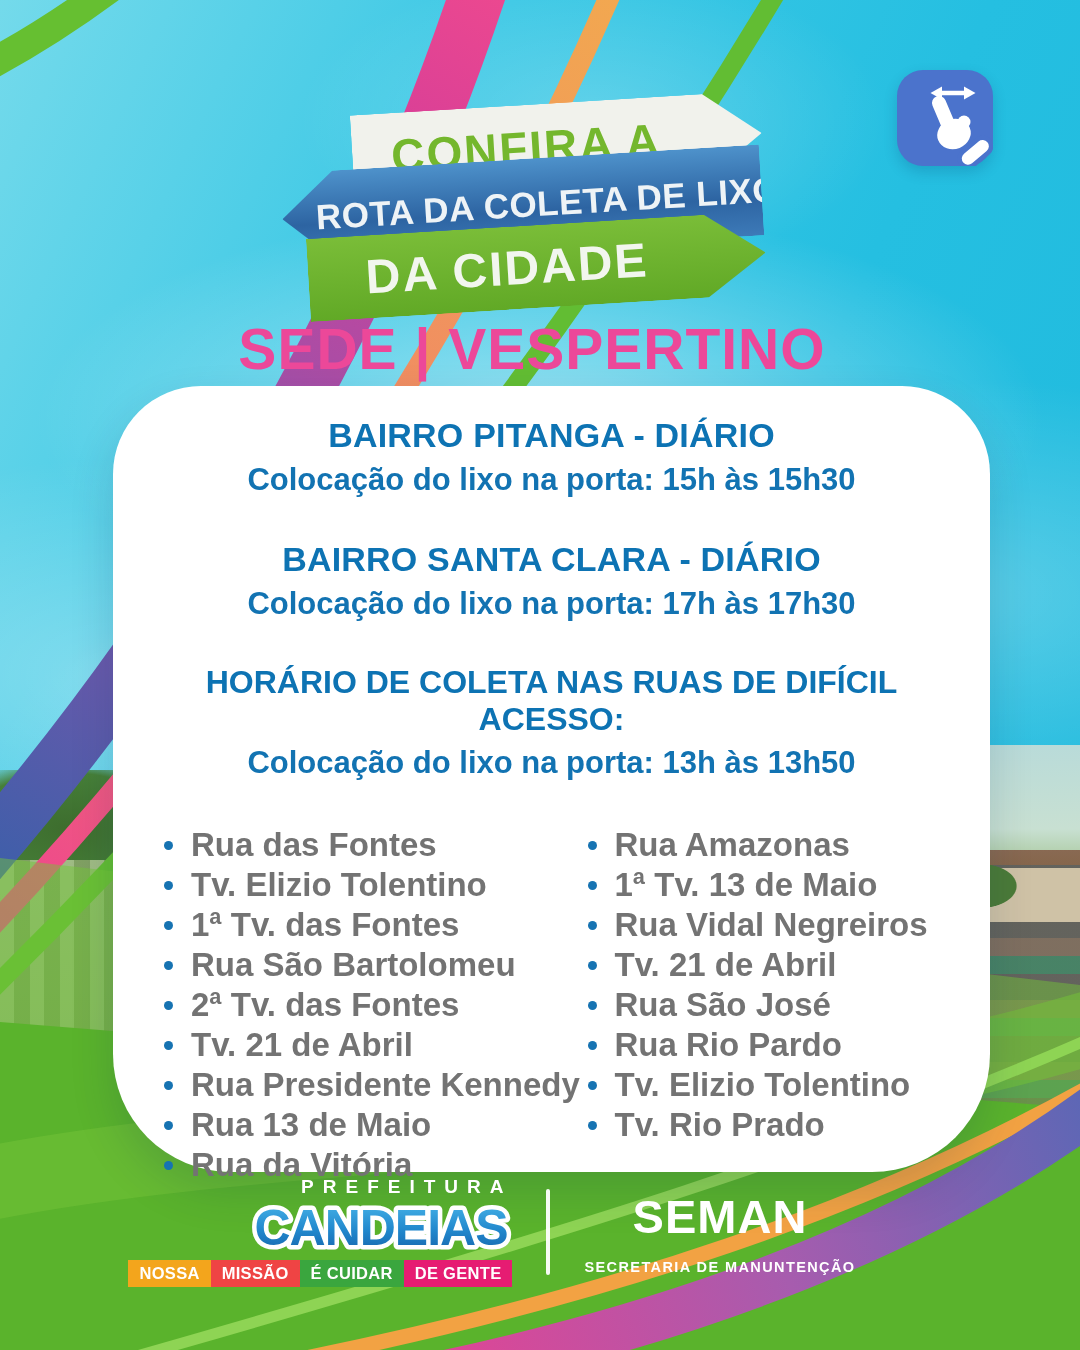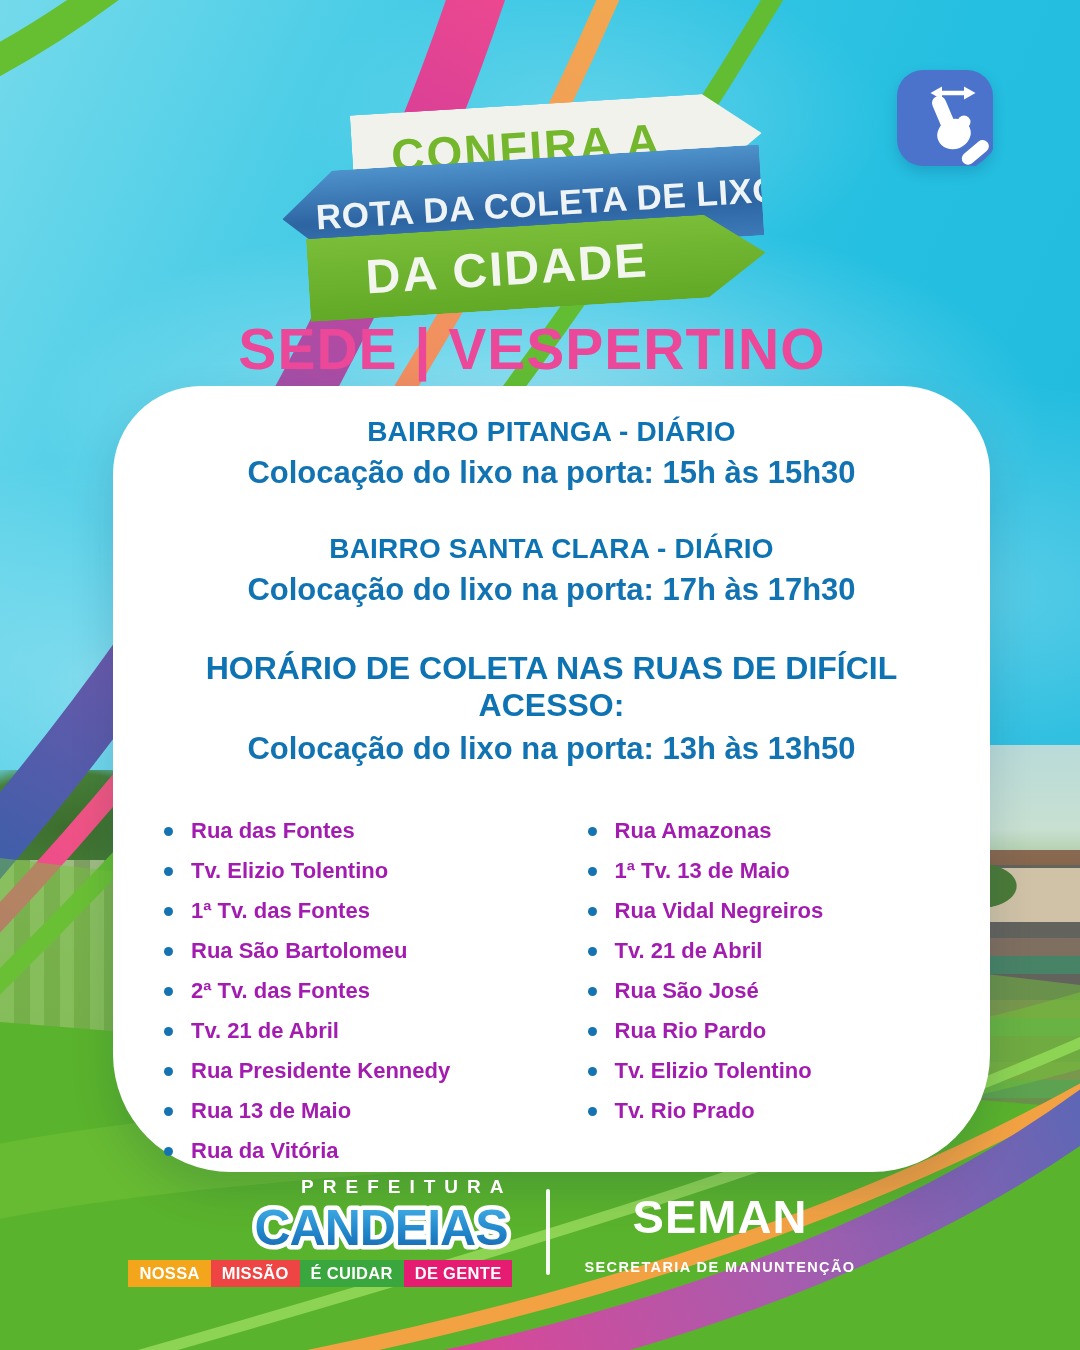--- a/index.html
+++ b/index.html
@@ -56,29 +56,29 @@
   
   .swipe-hint{position:absolute;left:897px;top:70px;width:96px;height:96px;z-index:7;
     background:#4b73cc;border-radius:26px;box-shadow:0 6px 14px rgba(0,40,90,.18);}
   
   .card{position:absolute;left:113px;top:386px;width:877px;height:786px;z-index:5;
     background:#ffffff;border-radius:88px 88px 118px 118px;
     box-shadow:0 20px 44px rgba(0,45,80,.16);
     box-sizing:border-box;padding:30px 26px 0;}
   .sec{text-align:center;}
   .sec + .sec{margin-top:42px;}
-  .sec-h{font-size:28px;font-weight:900;color:#0d73b3;letter-spacing:.2px;}
+  .sec-h{font-size:34px;font-weight:900;color:#0d73b3;letter-spacing:.2px;}
   .sec-h.wide{font-size:32px;letter-spacing:0;}
   .sec-p{font-size:31px;font-weight:700;color:#1273b2;margin-top:7px;}
   .streets{display:flex;margin-top:44px;}
   .streets ul{list-style:none;margin:0;padding:0;}
   .streets ul.col-left{width:54%;padding-left:22px;box-sizing:border-box;}
   .streets ul.col-right{width:46%;box-sizing:border-box;}
-  .streets li{position:relative;padding-left:30px;font-size:22px;font-weight:800;
-    color:#a21caf;line-height:40px;white-space:nowrap;}
+  .streets li{position:relative;padding-left:30px;font-size:33px;font-weight:800;
+    color:#737373;line-height:40px;white-space:nowrap;}
   .streets li::before{content:"";position:absolute;left:3px;top:16px;width:9px;height:9px;
     border-radius:50%;background:#1673b2;}
   
   .footer{position:absolute;left:0;right:0;top:1176px;z-index:8;
     display:flex;justify-content:center;align-items:center;gap:34px;
     transform:translateX(-48px);color:#fff;}
   .brand{display:flex;flex-direction:column;align-items:flex-end;}
   .prefeitura{font-size:19px;font-weight:700;letter-spacing:9px;text-indent:9px;}
   .candeias-svg{display:block;margin:-4px 0 -8px;}
   .tagline{display:flex;margin-top:6px;font-size:16.5px;font-weight:800;letter-spacing:.3px;}

